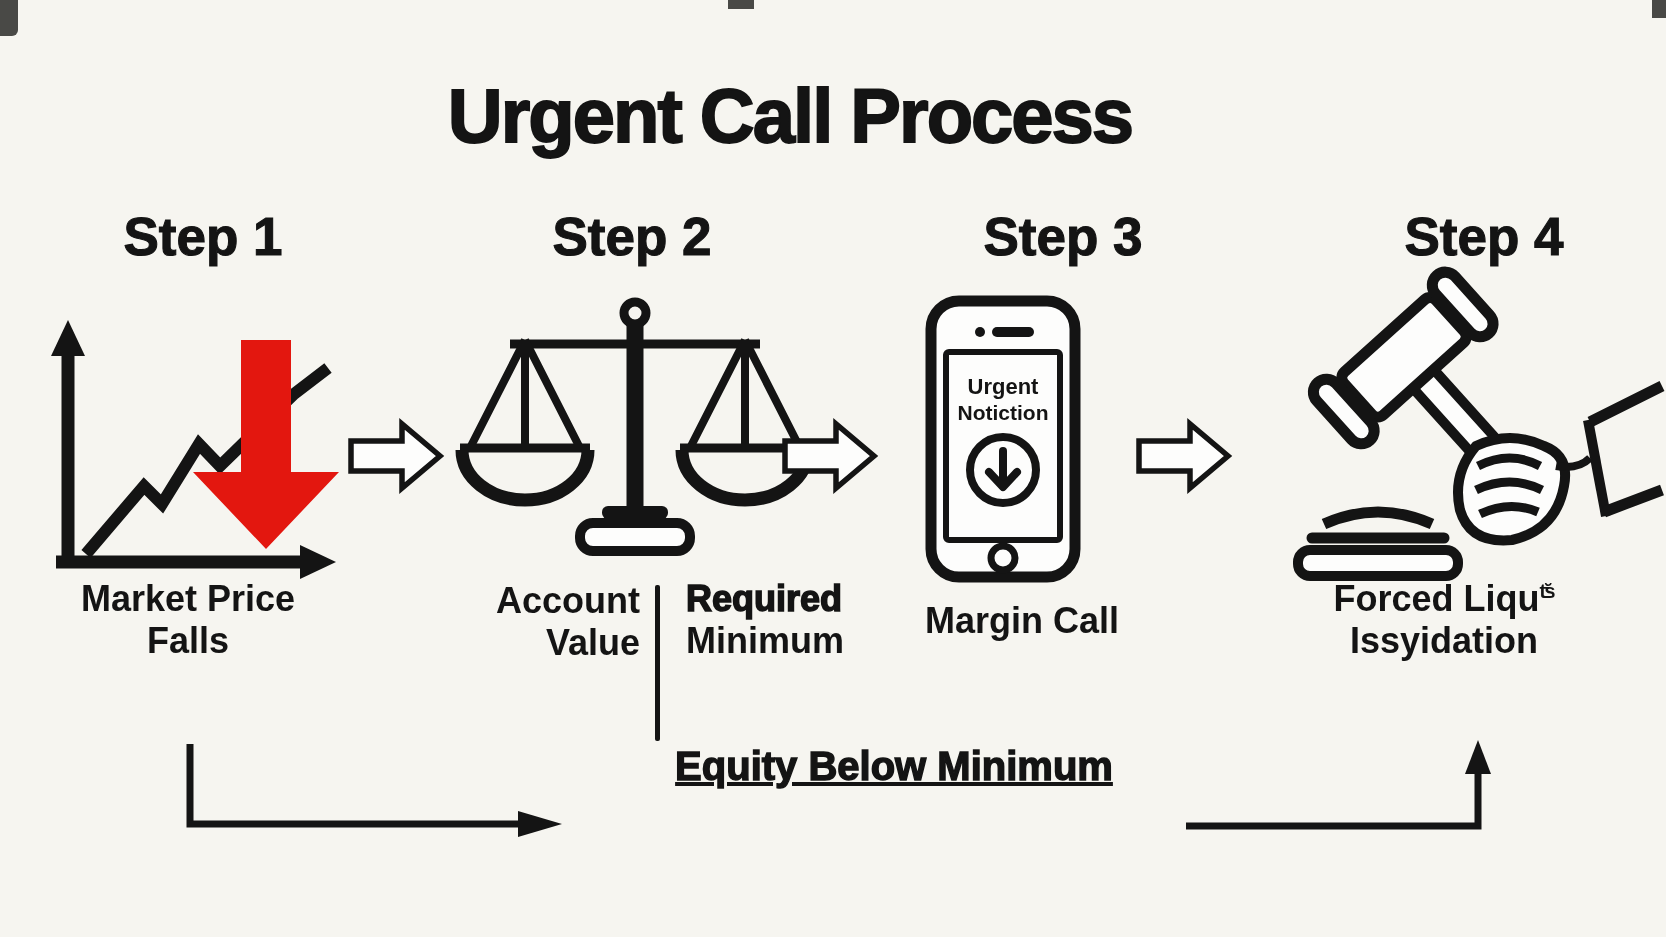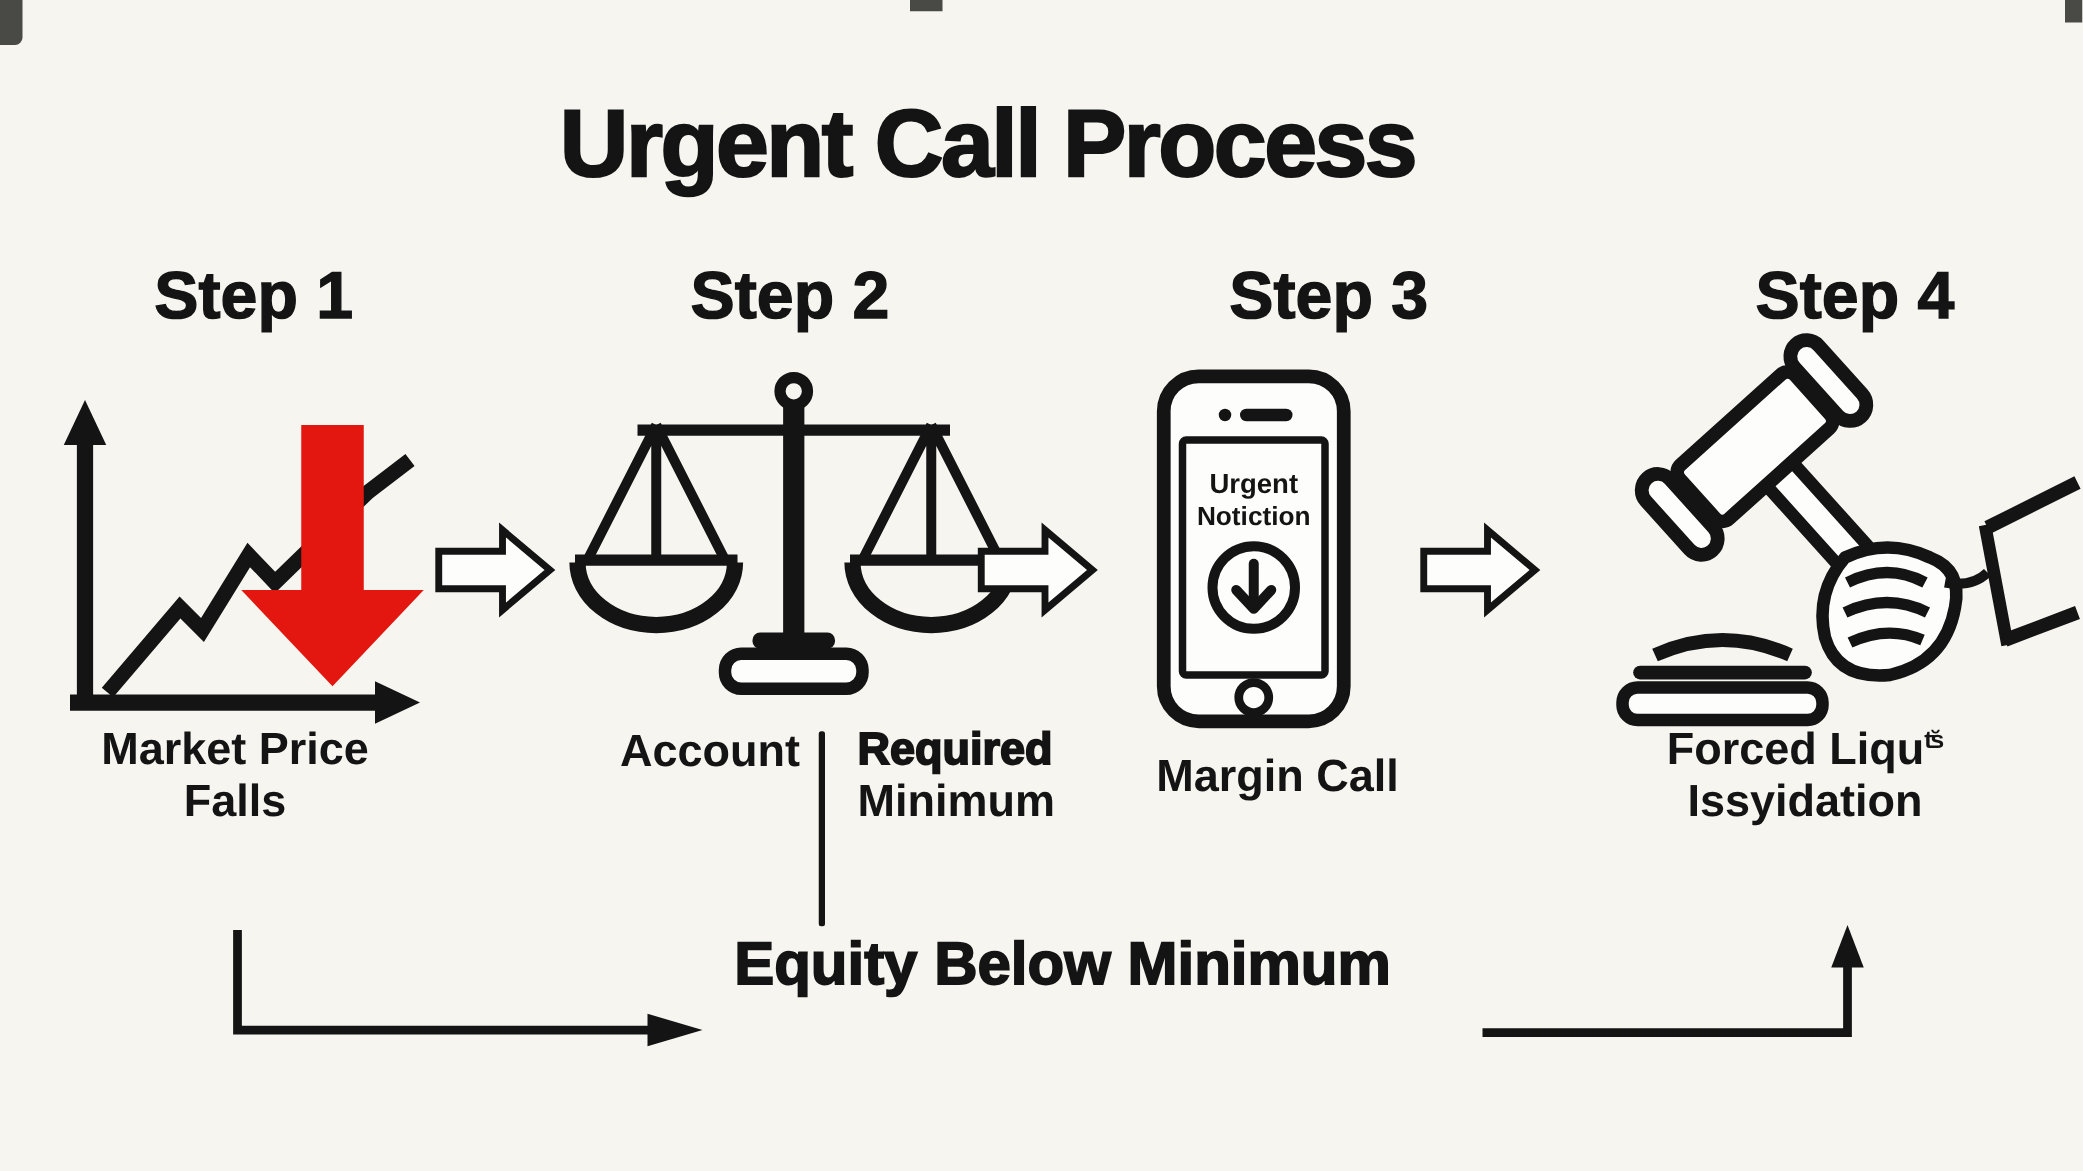--- a/index.html
+++ b/index.html
@@ -21,22 +21,22 @@
     -webkit-text-stroke:1.1px #141414;
   }
   .caption{
     font-size:36px;font-weight:700;line-height:1.16;white-space:nowrap;
   }
   .center{transform:translateX(-50%);text-align:center;}
   .xbold{-webkit-text-stroke:1.5px #141414;}
   .glitch{font-size:0.55em;vertical-align:super;letter-spacing:-1px;}
   .divider{width:5px;background:#141414;border-radius:2px;}
   .bottom-label{
-    top:744px;left:850px;transform:translateX(-50%);
-    font-size:48px;font-weight:700;white-space:nowrap;
+    top:744px;left:894px;transform:translateX(-50%);
+    font-size:40px;font-weight:700;white-space:nowrap;text-decoration:underline;
     -webkit-text-stroke:1.4px #141414;
   }
   svg{display:block;overflow:visible;}
   .ink-stroke{stroke:#141414;fill:none;}
   .phone-txt{font-family:"Liberation Sans",sans-serif;font-weight:700;fill:#141414;}
   .artifact{position:absolute;background:#2a2a28;opacity:.85;}
 </style>
 </head>
 <body>
 
@@ -122,20 +122,21 @@
   <rect x="40" y="252" width="160" height="26" rx="12" fill="#fdfdfc" stroke="#141414" stroke-width="10"></rect>
 </svg>
 
 <div class="abs caption center" style="left:188px;top:578px;">
   <div>Market Price</div>
   <div>Falls</div>
 </div>
 
 <div class="abs caption" style="left:378px;top:580px;width:262px;text-align:right;">
   <div>Account</div>
+  <div>Value</div>
 </div>
 <div class="abs divider" style="left:655px;top:585px;height:156px;"></div>
 <div class="abs caption" style="left:686px;top:578px;">
   <div class="xbold">Required</div>
   <div>Minimum</div>
 </div>
 
 <div class="abs caption center" style="left:1022px;top:600px;">
   <div>Margin Call</div>
 </div>

